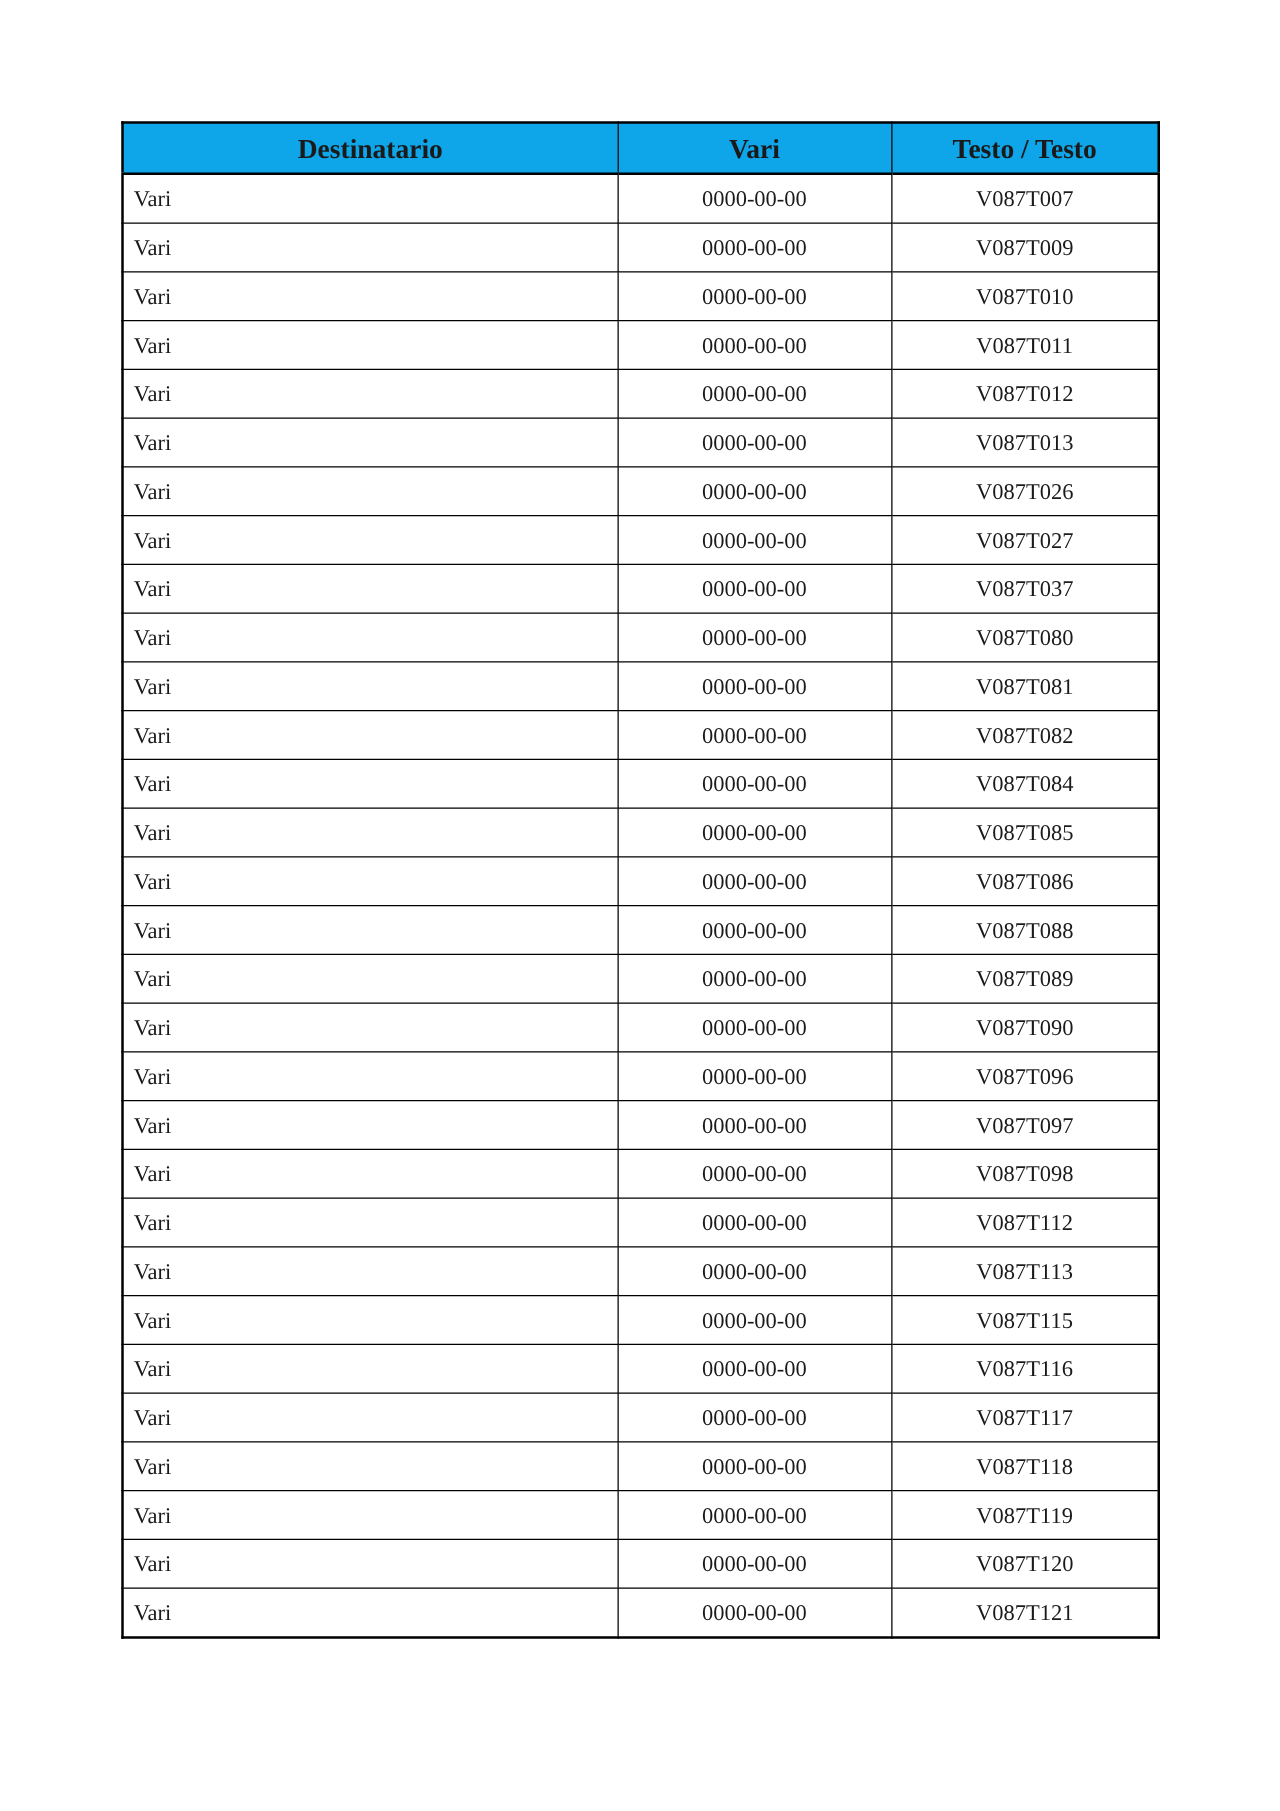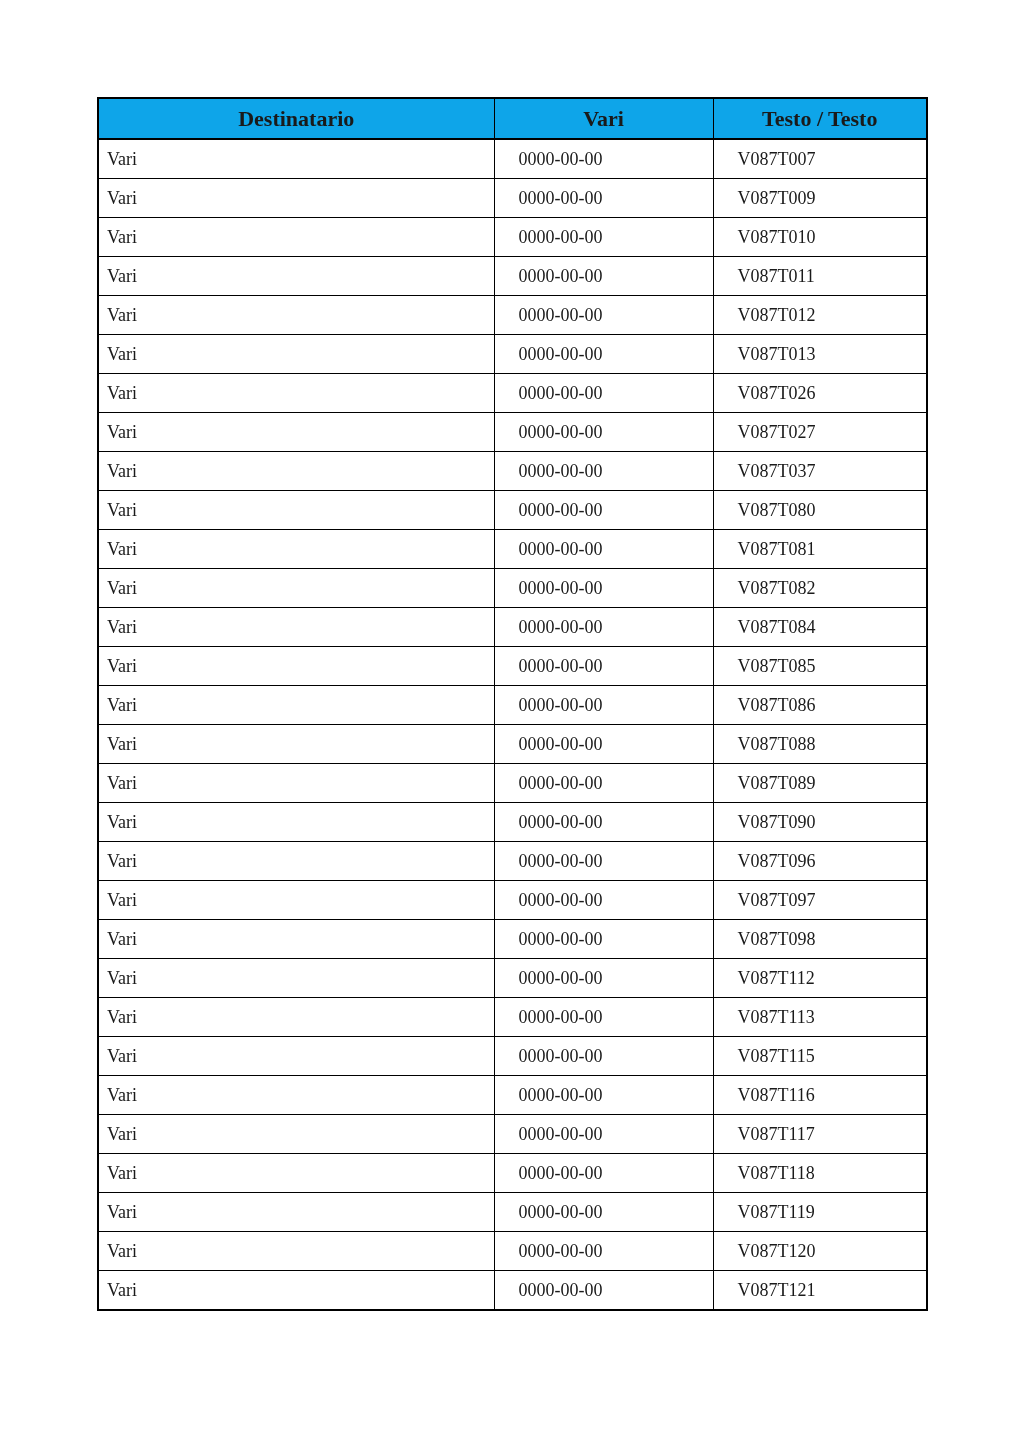--- a/index.html
+++ b/index.html
@@ -45,21 +45,22 @@
     font-size: 18px;
     font-weight: normal;
     text-align: left;
     vertical-align: middle;
     padding: 0 4px 0 8px;
     white-space: nowrap;
     overflow: hidden;
   }
   table.doc-table td.c2,
   table.doc-table td.c3 {
-    padding-left: 24px;
+    padding-left: 4px;
+    text-align: center;
   }
 </style>
 </head>
 <body>
 
 <div class="page">
   <table class="doc-table">
     <colgroup>
       <col class="col-dest">
       <col class="col-data">

